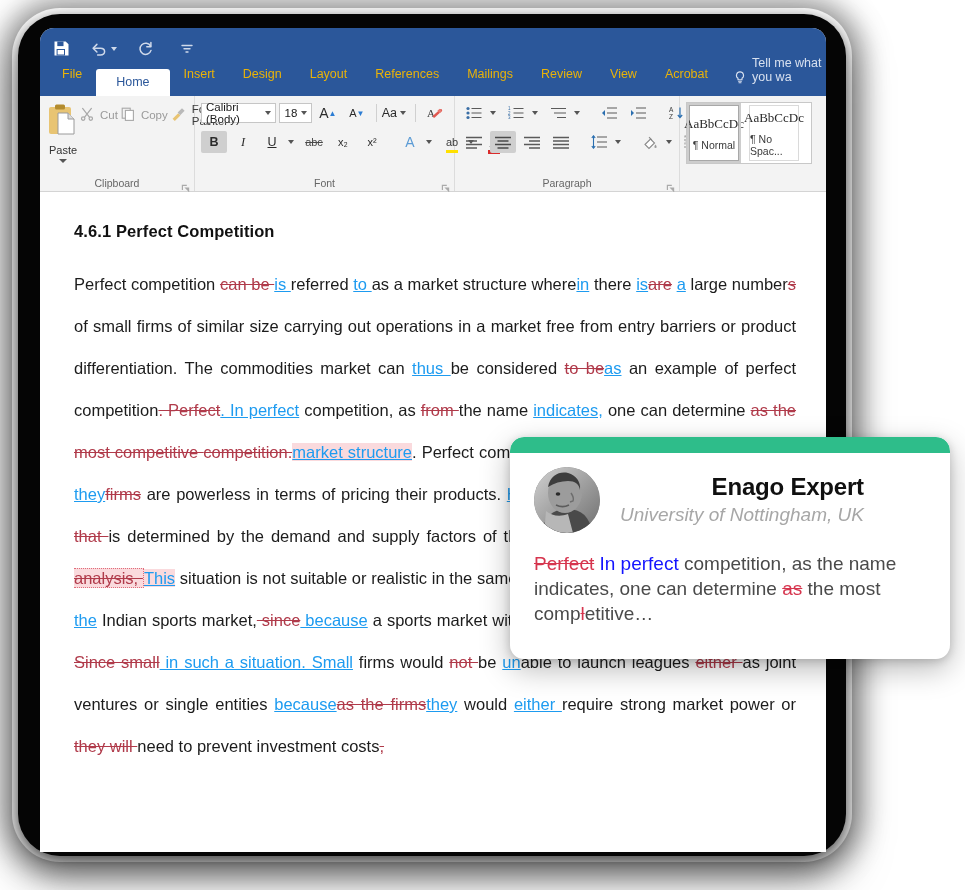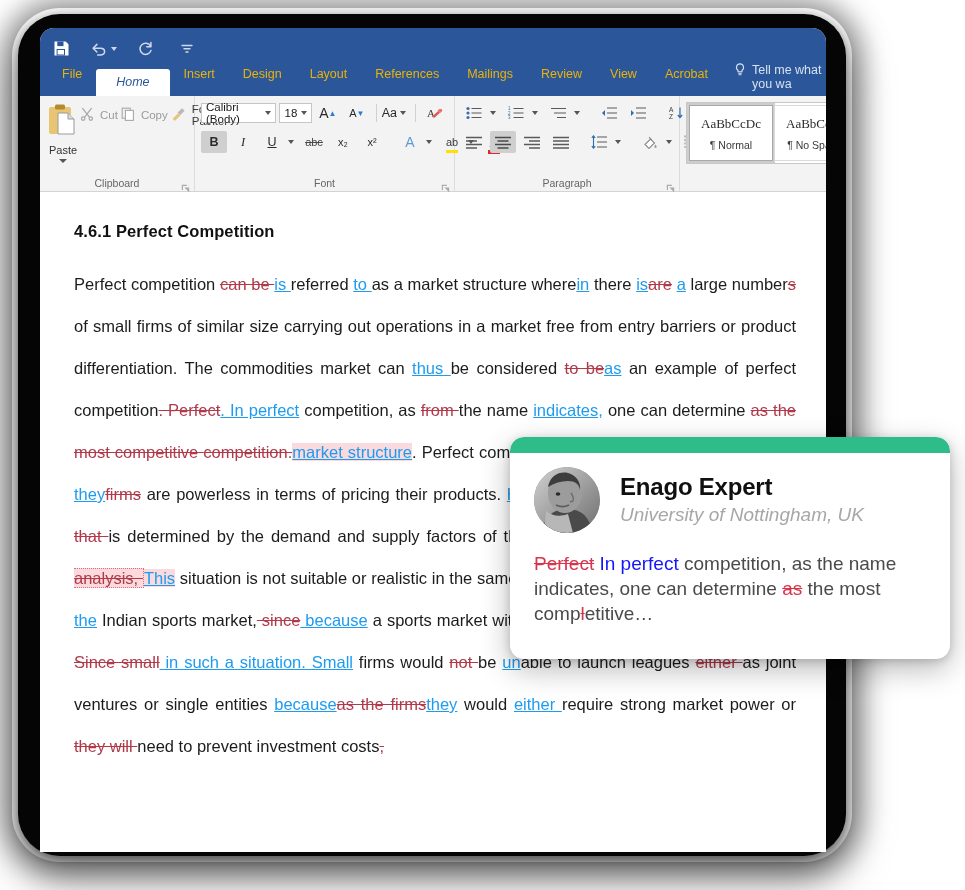--- a/index.html
+++ b/index.html
@@ -35,22 +35,22 @@
   .qbtn{width:42px;height:41px;display:flex;align-items:center;justify-content:center;color:#cfd9ea;}
   .qbtn.save{color:#ffffff;}
   .qbtn svg{display:block;}
   .caret{width:0;height:0;border-left:3.5px solid transparent;border-right:3.5px solid transparent;border-top:4px solid #cfd9ea;margin-left:3px;}
 
   
   .tabs{height:27px;background:#2b579a;display:flex;align-items:flex-end;padding-left:8px;position:relative;}
   .tab{
     font-size:12.5px;color:#eab308;padding:6px 14px 15px 14px;line-height:14px;white-space:nowrap;
   }
-  .tab.active{background:#ffffff;color:#2b579a;border-radius:3px 3px 0 0;padding:6px 20px 7px 20px;font-style:italic;}
-  .tellme{display:flex;align-items:flex-start;gap:6px;color:#d7e0ef;font-size:12.5px;padding:6px 0 5px 12px;font-style:normal;}
+  .tab.active{background:#ffffff;color:#2b579a;border-radius:3px 3px 0 0;padding:6px 20px 7px 20px;}
+  .tellme{display:flex;align-items:flex-end;gap:6px;color:#d7e0ef;font-size:12.5px;padding:6px 0 12px 12px;font-style:normal;}
   .bulb{width:12px;height:13px;display:block;}
 
   
   .ribbon{height:95px;background:#f3f3f3;border-bottom:1px solid #d4d4d4;display:flex;position:relative;}
   .group{position:relative;height:95px;padding:4px 6px 0 6px;border-right:1px solid #dcdcdc;box-sizing:border-box;}
   .gname{position:absolute;bottom:2px;left:0;right:0;text-align:center;font-size:10.5px;color:#666;}
   .glaunch{position:absolute;bottom:3px;right:4px;width:9px;height:9px;opacity:.6;}
 
   
   .g-clip{width:155px;display:flex;}
@@ -78,21 +78,21 @@
     font-size:12.5px;color:#2b2b2b;border-radius:2px;padding:0 2px;
   }
   .ibtn.on{background:#cfcfcf;}
   .sep{width:1px;height:18px;background:#d0d0d0;margin:0 3px;}
 
   
   .g-par{width:225px;}
   .g-styles{width:230px;padding-top:6px;}
   .stylebox{
     display:inline-flex;flex-direction:column;align-items:center;justify-content:center;
-    width:84px;height:56px;border:1px solid #dadada;background:#fff;margin-right:1px;box-sizing:border-box;
+    width:50px;height:56px;border:1px solid #dadada;background:#fff;margin-right:10px;box-sizing:border-box;
   }
   .stylebox.sel{border:1px solid #a8a8a8;outline:2px solid #cdcdcd;}
   .st-aa{font-family:"Liberation Serif",serif;font-size:13px;color:#2b2b2b;line-height:16px;}
   .st-nm{font-size:10.5px;color:#3a3a3a;margin-top:7px;}
   .stylewrap{display:flex;border:1px solid #c8c8c8;padding:2px;background:#fff;width:fit-content;}
 
   
   .doc{
     position:absolute;left:0;top:164px;width:786px;height:660px;background:#fff;
     padding:30px 30px 0 34px;box-sizing:border-box;
@@ -110,21 +110,21 @@
 
   
   .card{
     position:absolute;left:510px;top:437px;width:440px;height:222px;
     background:#ffffff;border-radius:14px;
     box-shadow:0 10px 30px rgba(0,0,0,.28), 0 2px 8px rgba(0,0,0,.16);
     overflow:hidden;
   }
   .card-top{height:16px;background:#2ebd8a;border-radius:14px 14px 0 0;}
   .card-body{padding:14px 26px 0 24px;}
-  .card-head{display:flex;align-items:center;gap:20px;}
+  .card-head{display:flex;align-items:center;gap:20px;text-align:right;}
   .avatar{
     width:66px;height:66px;border-radius:50%;flex:0 0 66px;overflow:hidden;
     background:#8e8e8e;position:relative;
   }
   .avatar svg{display:block;width:66px;height:66px;}
   .exp-name{font-size:24px;font-weight:bold;color:#101010;line-height:28px;letter-spacing:-.2px;}
   .exp-aff{font-size:19px;color:#a7a7a7;line-height:26px;margin-top:1px;font-style:italic;}
   .card-text{
     margin-top:18px;font-size:19px;line-height:25px;color:#4a4a4a;
   }

